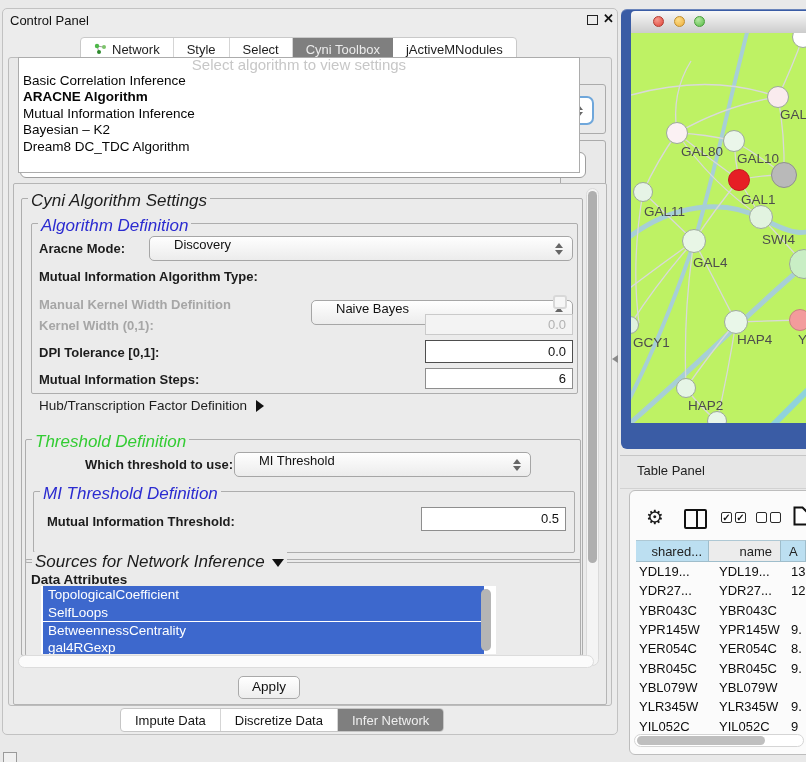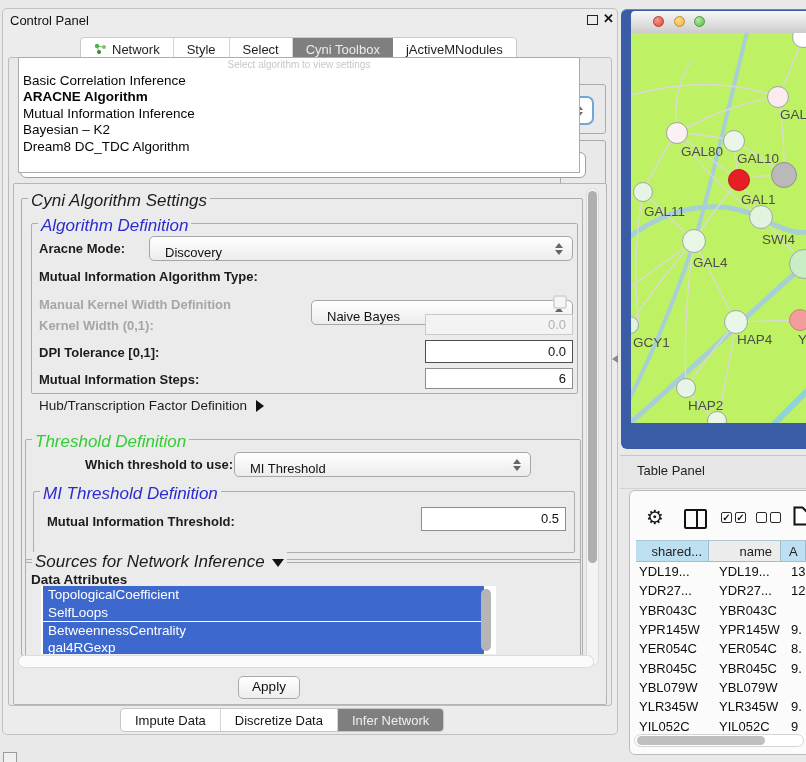--- a/index.html
+++ b/index.html
@@ -21,32 +21,32 @@
   
   .content-area{left:8px;top:57px;width:602px;height:647px;border:1px solid #BCBCBC;border-radius:3px;background:#E9E9E9;}
   
   .fragA{left:560px;top:84px;width:44px;height:48px;border:1px solid #ABABAB;border-radius:3px;}
   .combo-focus{left:300px;top:96px;width:290px;height:25px;background:#FFF;border:2px solid #6FA7DB;border-radius:7px;}
   .fragB{left:560px;top:140px;width:44px;height:44px;border:1px solid #ABABAB;border-radius:3px;}
   .combo-ghost{left:20px;top:152px;width:566px;height:26px;background:#FFF;border:1px solid #9E9E9E;border-radius:6px;
                font-size:13px;color:#A5A5A5;line-height:26px;padding-left:14px;box-sizing:border-box;}
   
   .dropdown{left:18px;top:57px;width:560px;height:114px;background:#FFF;border:1px solid #ACACAC;z-index:40;}
-  .dd-prompt{height:15px;text-align:center;font-size:10px;color:#C7C7C7;line-height:14px;}
+  .dd-prompt{height:15px;text-align:center;font-size:15px;color:#C7C7C7;line-height:14px;}
   .dd-item{height:16.4px;line-height:16.4px;font-size:13.5px;color:#060606;padding-left:4px;white-space:nowrap;}
   .dd-item.bold{font-weight:bold;}
   
   .settings{left:13px;top:183px;width:592px;height:520px;background:#EBEBEB;border:1px solid #B5B5B5;border-radius:2px;}
   .group{position:absolute;border:1px solid #ADADAD;border-radius:2px;}
   .legend{position:absolute;top:-8px;background:#EBEBEB;padding:0 3px;font-size:17px;white-space:nowrap;font-style:italic;}
   .leg-black{color:#1C1C1C;} .leg-blue{color:#2B2BD0;} .leg-green{color:#33CC33;}
   .lbl{position:absolute;font-size:13px;font-weight:bold;color:#1C1C1C;white-space:nowrap;}
   .lbl.dis{color:#A6A6A6;}
   .combo{position:absolute;background:linear-gradient(#FEFEFE,#ECECEC);border:1px solid #A6A6A6;border-radius:5px;
-         font-size:13px;color:#111;display:flex;align-items:flex-end;padding-left:15px;box-sizing:border-box;}
+         font-size:13px;color:#111;display:flex;align-items:flex-start;padding-left:24px;box-sizing:border-box;}
   .spin{position:absolute;right:9px;top:50%;transform:translateY(-50%);display:flex;flex-direction:column;gap:2px;}
   .spin i{display:block;width:0;height:0;border-left:4px solid transparent;border-right:4px solid transparent;}
   .spin .u{border-bottom:5px solid #666;} .spin .d{border-top:5px solid #666;}
   .field{position:absolute;box-sizing:border-box;background:#FFF;font-size:13px;color:#111;
          text-align:right;padding-right:6px;}
   .field.dis{background:#F3F3F3;border:1px solid #CACACA !important;color:#B2B2B2;}
   .chk-dis{position:absolute;width:14px;height:14px;border:2px solid #D8D8D8;border-radius:3px;background:#F6F6F6;box-sizing:border-box;}
   .tri-right{display:inline-block;width:0;height:0;border-top:6px solid transparent;border-bottom:6px solid transparent;
              border-left:8px solid #111;vertical-align:middle;margin-left:9px;}
   .tri-down{display:inline-block;width:0;height:0;border-left:6px solid transparent;border-right:6px solid transparent;

